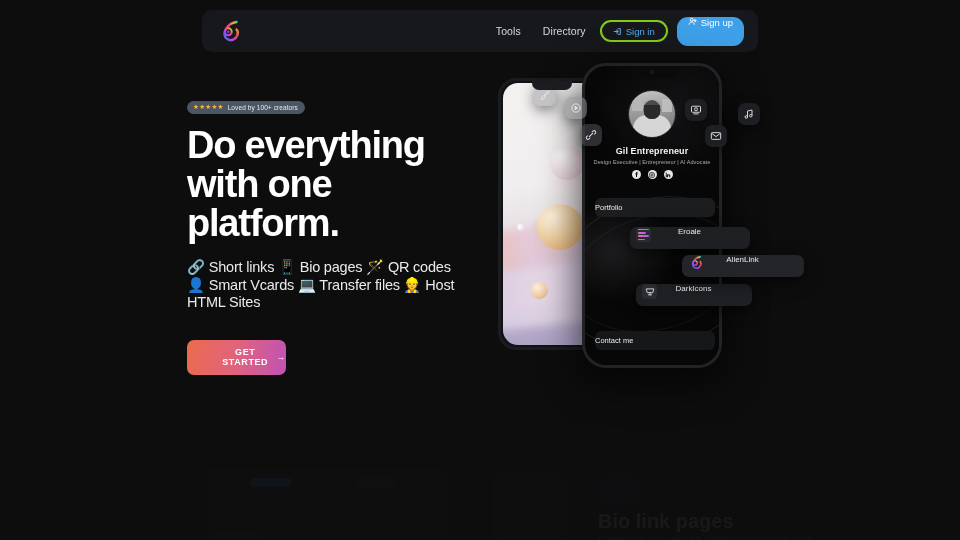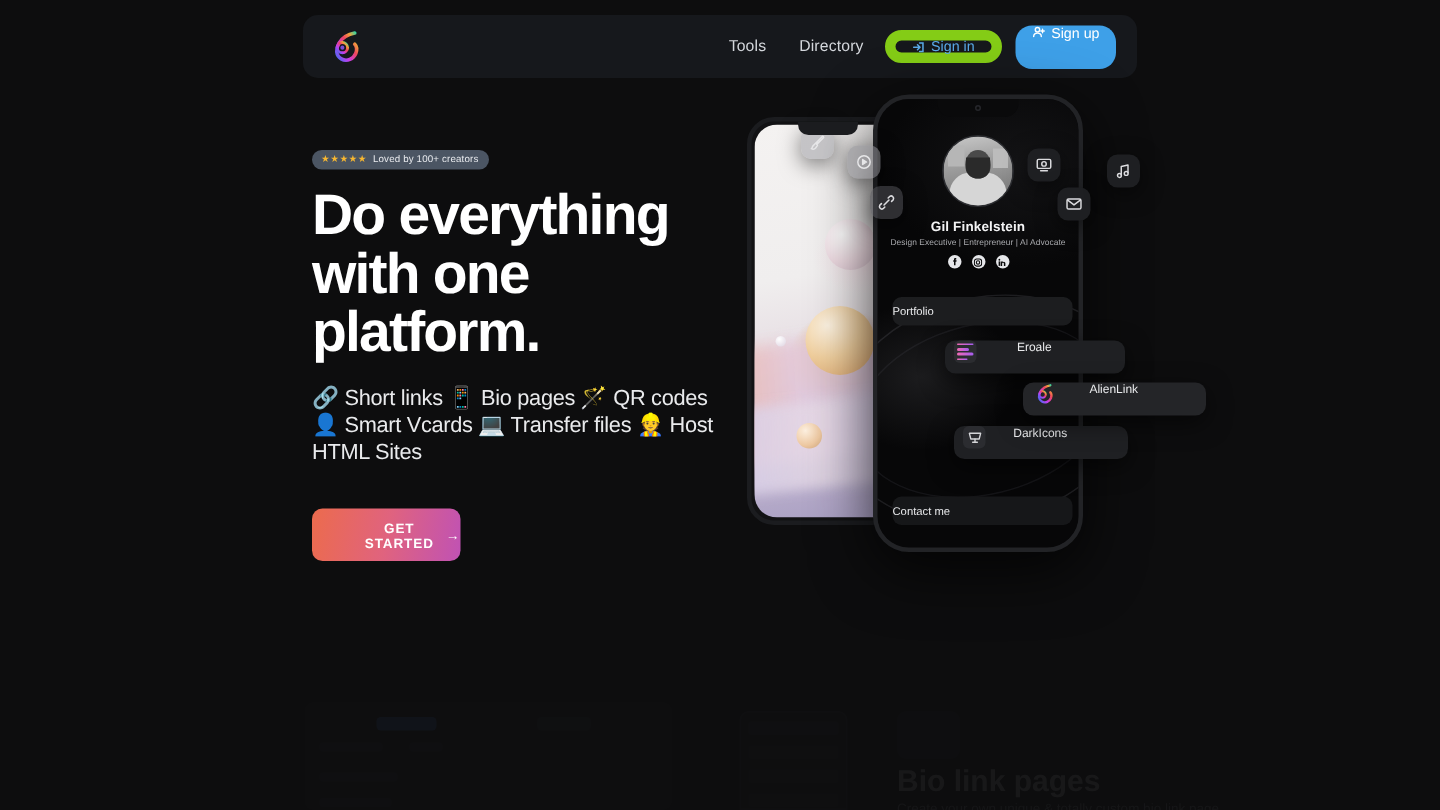--- a/index.html
+++ b/index.html
@@ -23,35 +23,35 @@
   .logo-wrap { width: 26px; height: 26px; display: flex; align-items: center; justify-content: center; }
   .nav-spacer { flex: 1; }
   .nav-links { display: flex; align-items: center; gap: 22px; margin-right: 14px; }
   .nav-link {
     color: #d4d7dc; font-size: 10.5px; letter-spacing: .1px;
     text-decoration: none; white-space: nowrap;
   }
   .btn-signin {
     display: flex; align-items: center; gap: 4px;
     height: 22px; padding: 0 11px;
-    border: 7px solid #84cc16; border-radius: 11px;
+    border: 2px solid #84cc16; border-radius: 11px;
     color: #5aa9e8; font-size: 9.5px; background: transparent;
     white-space: nowrap;
   }
   .btn-signup {
     display: flex; align-items: flex-start; gap: 4px;
     height: 29px; padding: 0 11px; margin-left: 9px;
     border-radius: 11px; border: none;
     background: #3ea0e8; color: #ffffff; font-size: 9.5px;
     white-space: nowrap;
   }
   .mini-ico { width: 9px; height: 9px; display: block; }
 
   
-  .hero { position: absolute; left: 208px; top: 95px; width: 285px; }
+  .hero { position: absolute; left: 187px; top: 95px; width: 285px; }
   .badge {
     display: inline-flex; align-items: center; gap: 4px;
     background: #4b5563; border-radius: 9px;
     padding: 2.5px 7px 2.5px 6px;
     font-size: 6.5px; color: #e8eaee; letter-spacing: .1px;
   }
   .stars { color: #f5b games; }
   .stars { color: #f7b731; font-size: 6.5px; letter-spacing: .3px; }
   h1.headline {
     margin-top: 12px;
@@ -335,21 +335,21 @@
         <div class="notch-dot"></div>
 
         <div class="avatar">
           <div class="wall"></div>
           <div class="wall2"></div>
           <div class="body"></div>
           <div class="head"></div>
           <div class="beard"></div>
         </div>
 
-        <div class="prof-name">Gil Finkelstein</div>
+        <div class="prof-name">Gil Entrepreneur</div>
         <div class="prof-role">Design Executive | Entrepreneur | AI Advocate</div>
 
         <div class="socials">
           <span class="soc">
             <svg width="5" height="5" viewBox="0 0 10 10">
                 <path d="M6 2h1V0H5.6C4.5 0 4 .8 4 1.9V3H3v2h1v5h2V5h1.2L7.5 3H6V2z" fill="#0a0a0b"></path>
               </svg>
           </span>
           <span class="soc">
             <svg width="6" height="6" viewBox="0 0 12 12">

